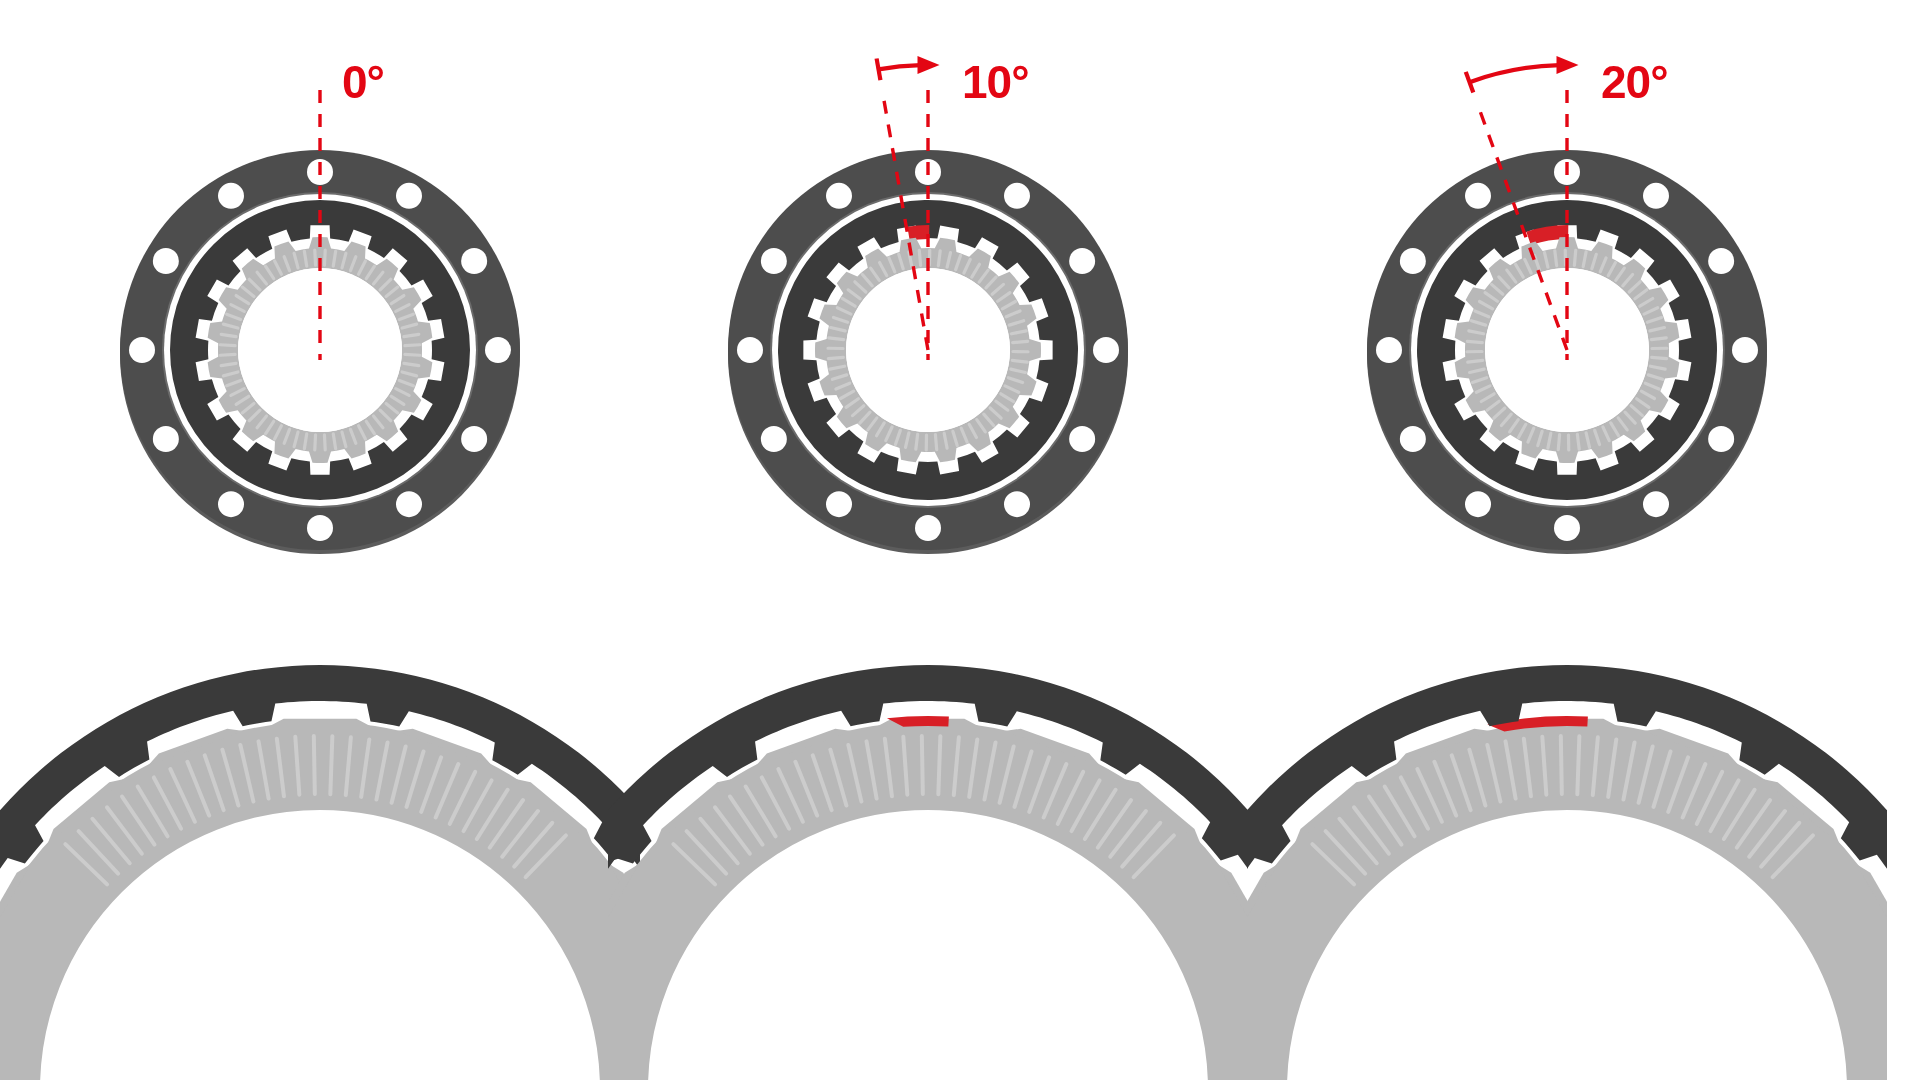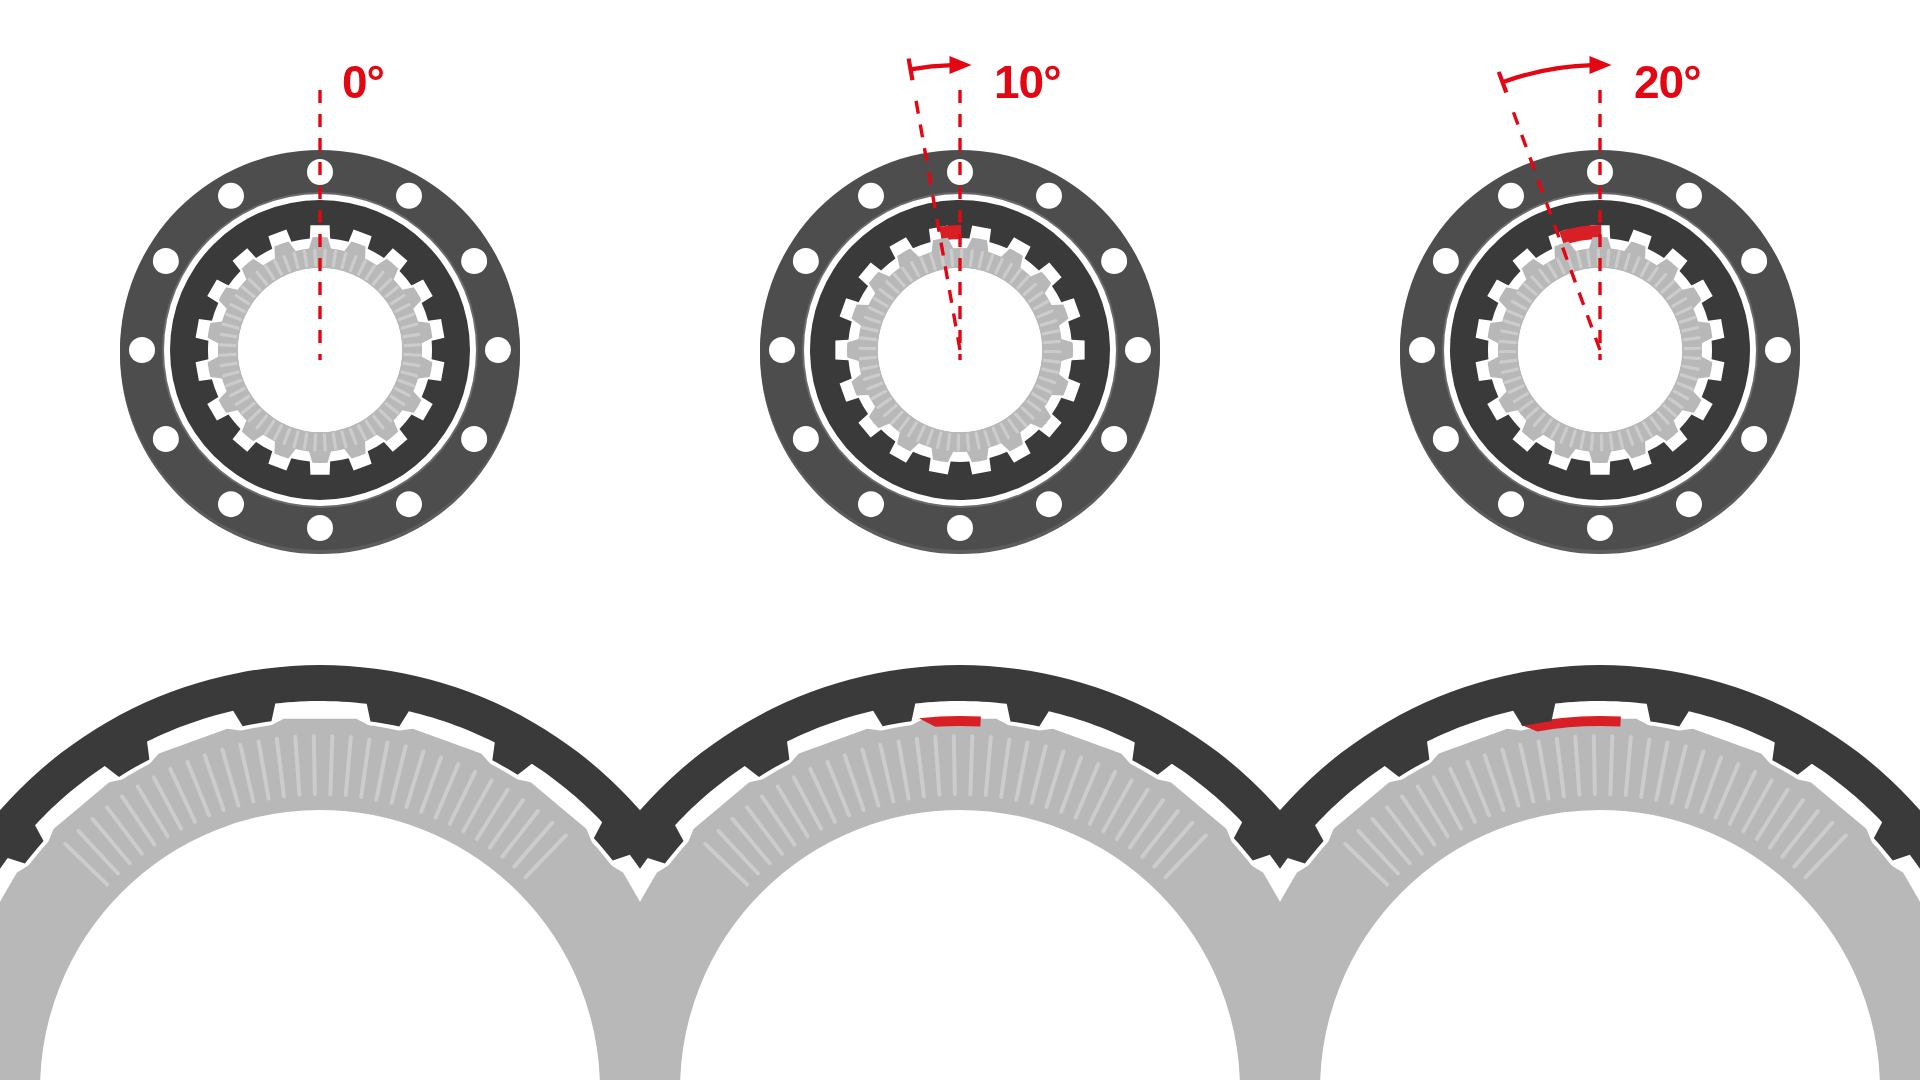--- a/index.html
+++ b/index.html
@@ -20,22 +20,22 @@
     width: 1920px;
     height: 1080px;
   }
   .panel {
     position: absolute;
     top: 0;
     width: 640px;
     height: 1080px;
   }
   .panel-1 { left: 0px; }
-  .panel-2 { left: 640px; }
-  .panel-3 { left: 1280px; }
+  .panel-2 { left: 608px; }
+  .panel-3 { left: 1247px; }
 
   .face-wrap {
     position: absolute;
     left: 0;
     top: 0;
     width: 640px;
     height: 620px;
   }
   .cut-wrap {
     position: absolute;

